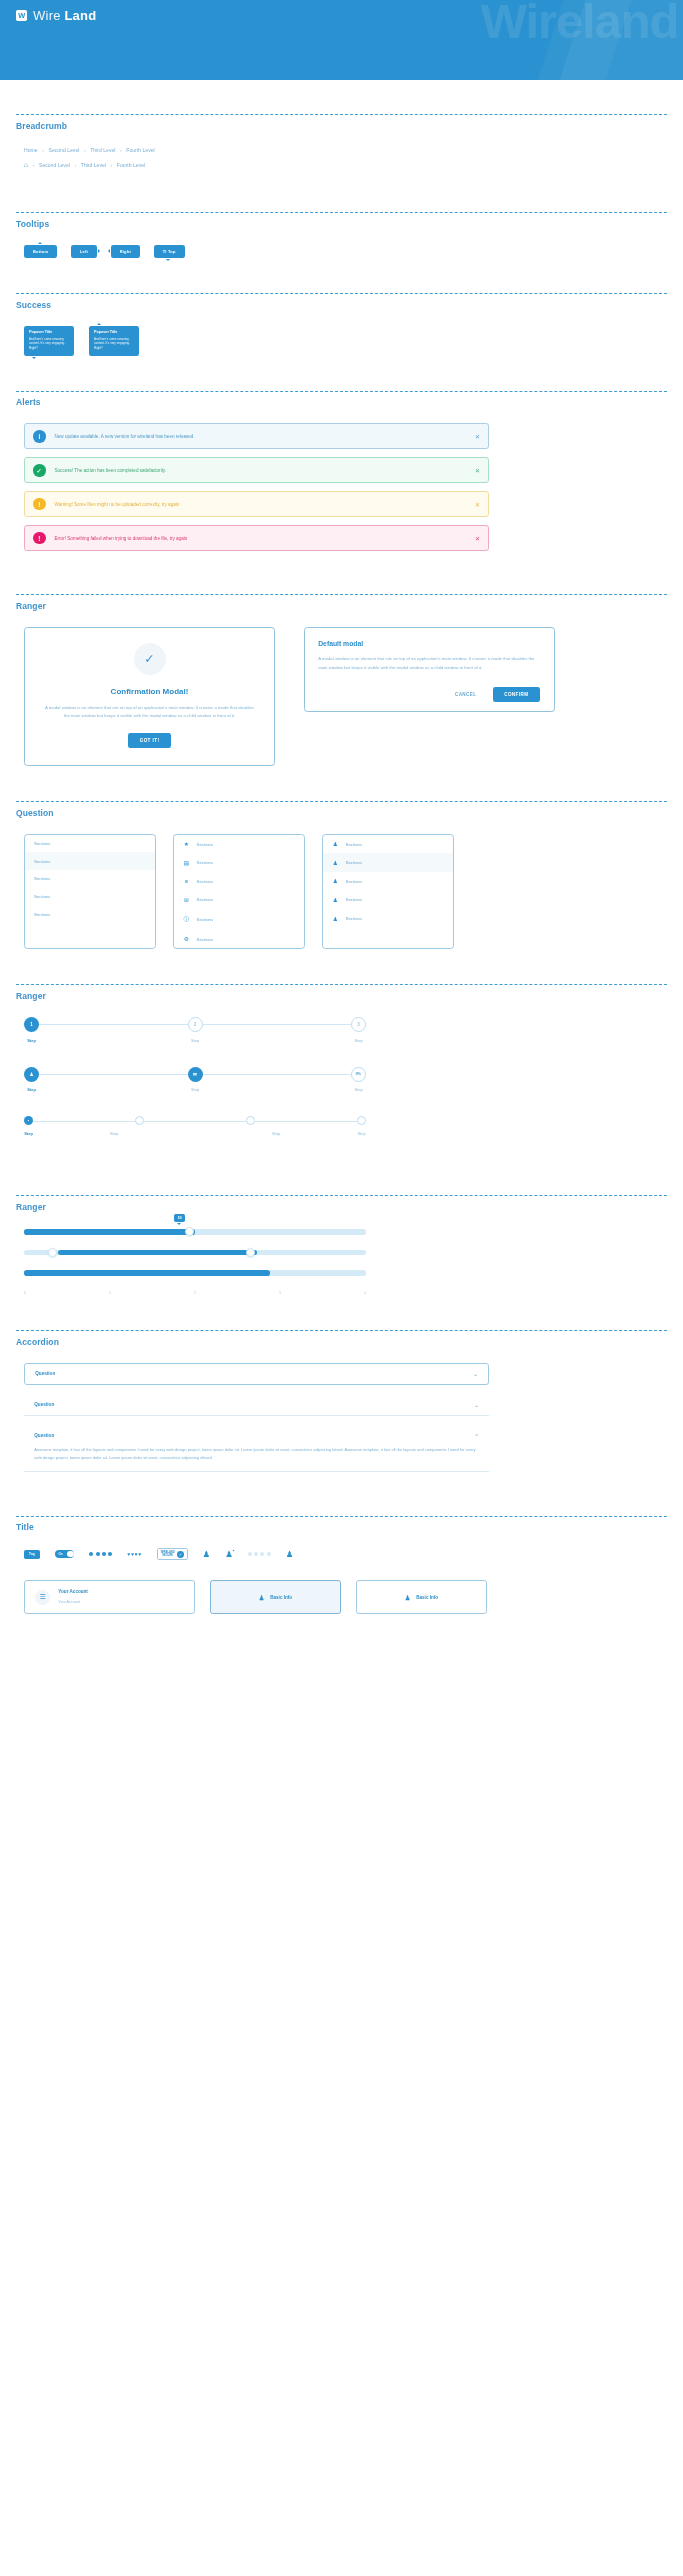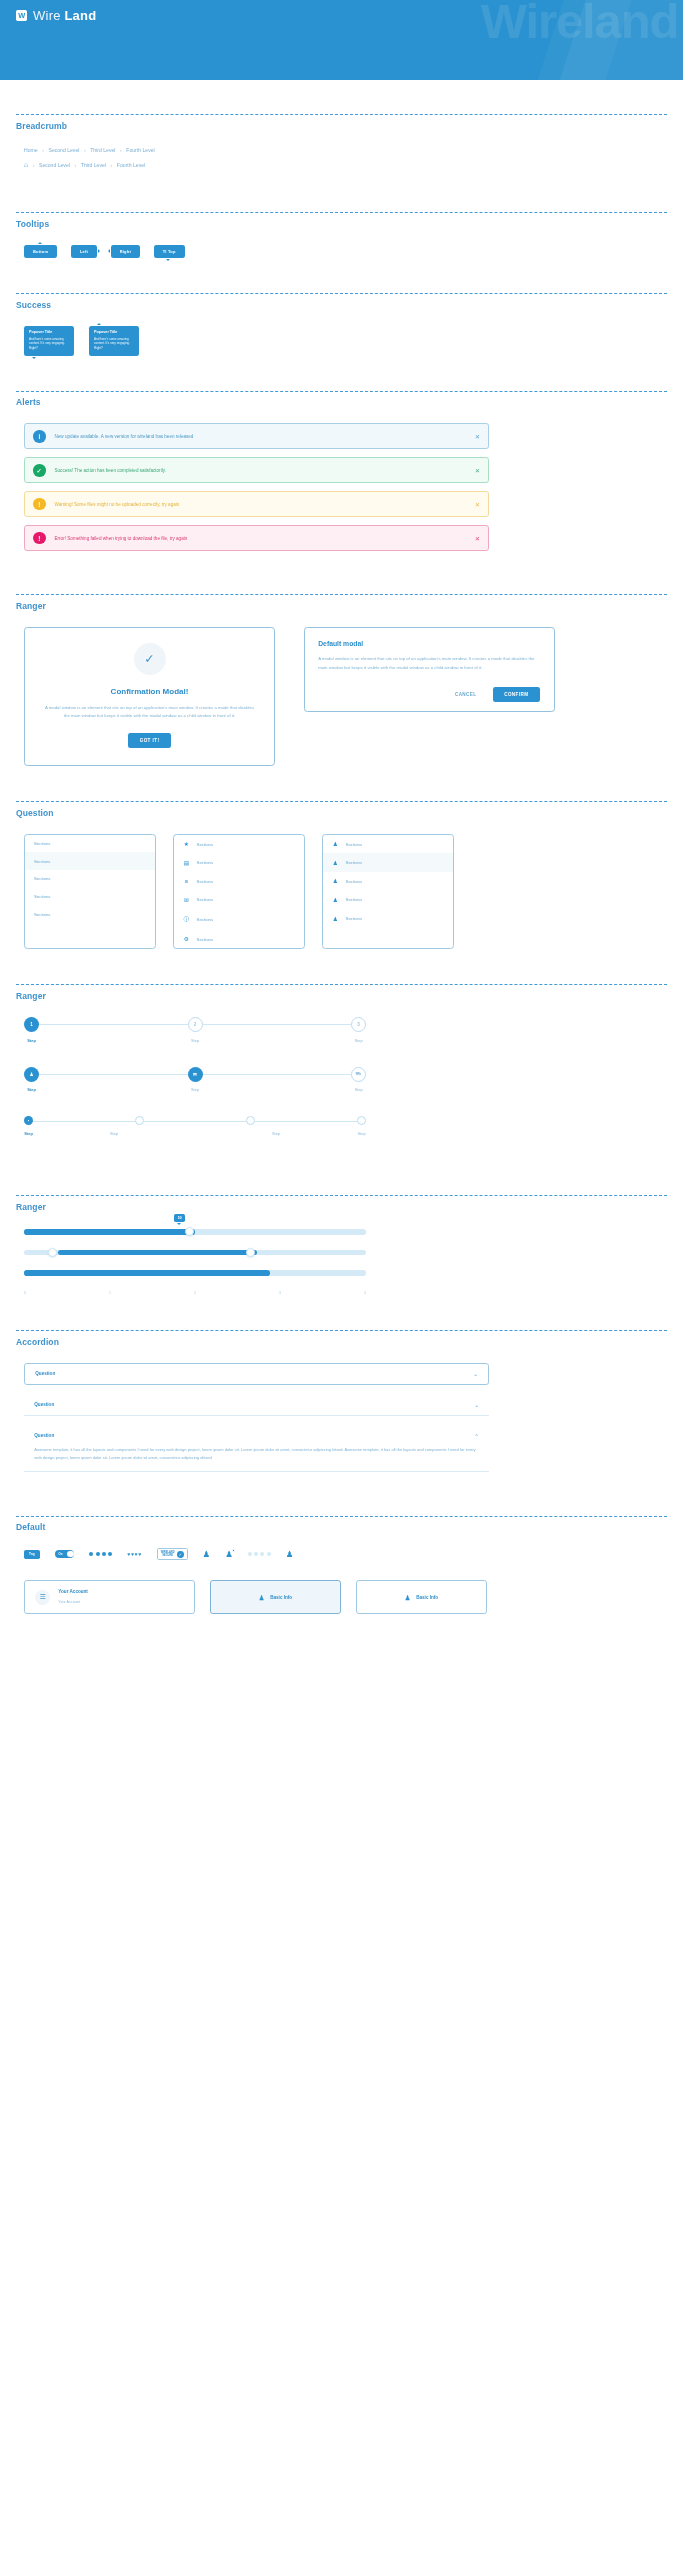--- a/index.html
+++ b/index.html
@@ -686,21 +686,21 @@
         </div>
         <div class="acc-body">Awesome template, it has all the layouts and components I need for every web design project, lorem ipsum dolor sit. Lorem ipsum dolor sit amet, consectetur adipiscing kitsed. Awesome template, it has all the layouts and components I need for every web design project, lorem ipsum dolor sit. Lorem ipsum dolor sit amet, consectetur adipiscing elitsed</div>
       </div>
 
     </div>
   </div>
 </div>
 
 <div class="section">
   <div class="sec-rule"></div>
-  <div class="sec-title">Default</div>
+  <div class="sec-title">Title</div>
   <div class="sec-body">
 
     <div class="ex-row">
       <span class="tag-pill">Tag</span>
 
       <span class="toggle">
         <span class="tl">On</span>
         <span class="knb"></span>
       </span>
 

